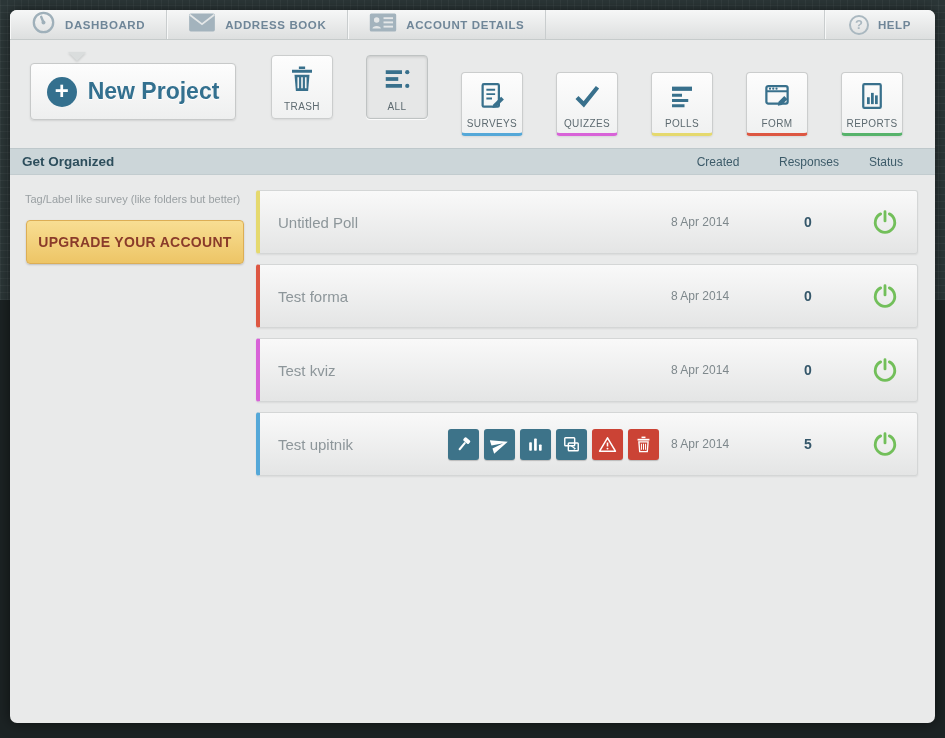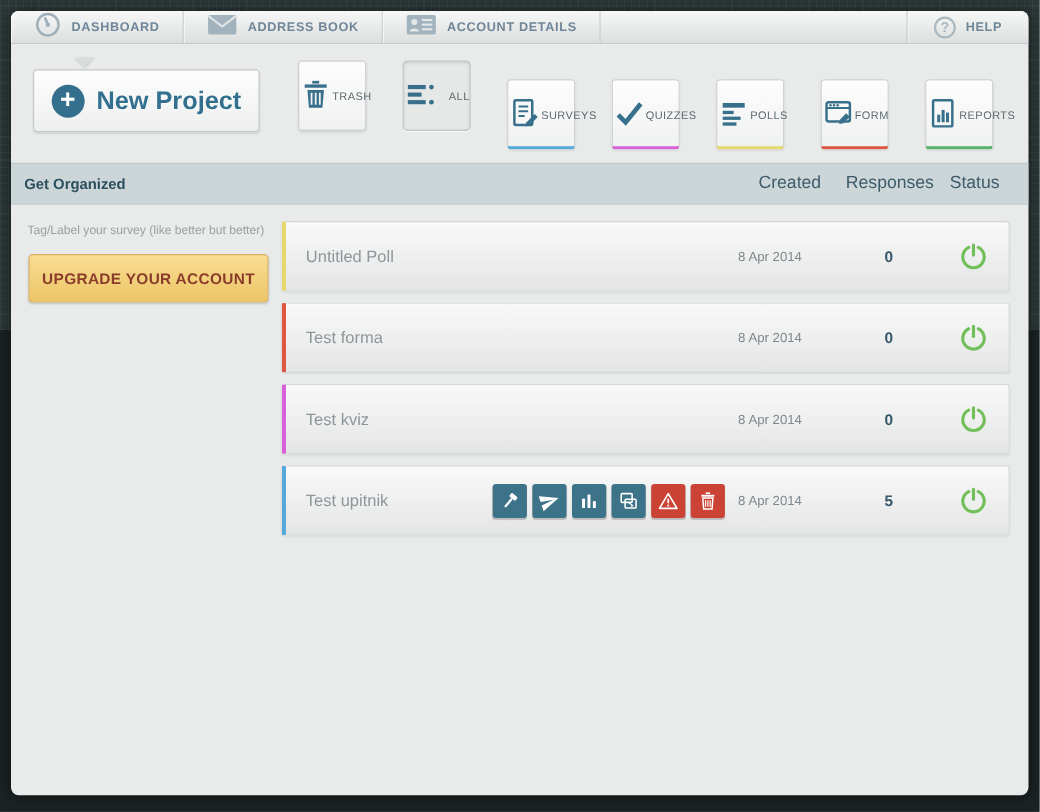--- a/index.html
+++ b/index.html
@@ -55,39 +55,39 @@
   .plus-badge {
     width:30px; height:30px; border-radius:50%; background:#34708e; color:#fff;
     font-size:24px; font-weight:bold; line-height:27px; text-align:center;
   }
   .np-label { font-size:23px; font-weight:bold; color:#33708f; text-shadow:0 1px 0 #fff; }
 
   .filters { display:flex; gap:33px; margin-left:35px; margin-top:0; }
   .filter-btn {
     width:62px; height:64px; border-radius:4px;
     background:linear-gradient(#fdfdfd,#f0f1f1); border:1px solid #cbcdcd;
-    display:flex; flex-direction:row; align-items:center; justify-content:space-between;
+    display:flex; flex-direction:column; align-items:center; justify-content:space-between;
     padding:8px 0 6px; cursor:pointer; box-shadow:0 1px 2px rgba(0,0,0,.08);
     color:#38708c;
   }
   .filter-btn.has-accent { border-bottom:3px solid var(--accent, transparent); padding-bottom:4px;margin-top:17px; }
   .filter-btn.selected {
     background:#e6e7e7; border-color:#bfc3c3;
     box-shadow:inset 0 1px 3px rgba(0,0,0,.14), 0 1px 0 #fbfbfb;
   }
   .filter-label { font-size:10px; letter-spacing:.4px; color:#5d6a70; }
 
   
   .organize-bar {
-    height:38px; background:#ccd6d9; border-top:1px solid #bec8cb; border-bottom:1px solid #c2cccf;
+    height:27px; background:#ccd6d9; border-top:1px solid #bec8cb; border-bottom:1px solid #c2cccf;
     display:flex; align-items:center;
   }
   .organize-title { margin-left:12px; font-size:13.5px; font-weight:bold; color:#2d4e5c; }
   .organize-cols { margin-left:auto; margin-right:17px; display:flex; }
-  .org-col { font-size:16px; color:#3d5b69; text-align:center; }
+  .org-col { font-size:12px; color:#3d5b69; text-align:center; }
   .org-col.c1 { width:92px; } .org-col.c2 { width:90px; } .org-col.c3 { width:64px; }
 
   
   .content { display:flex; padding-top:15px; }
   .sidebar { width:238px; flex:none; }
   .tagline { font-size:11px; color:#9aa0a3; padding:3px 0 0 15px; }
   .upgrade-btn {
     display:block; margin:15px 0 0 16px; width:218px; height:44px;
     background:linear-gradient(#f8de93,#edc566); border:1px solid #dcae55; border-radius:4px;
     font-family:"Liberation Sans", sans-serif; font-size:14px; font-weight:bold; letter-spacing:.3px;
@@ -265,21 +265,21 @@
     <span class="organize-title">Get Organized</span>
     <div class="organize-cols">
       <span class="org-col c1">Created</span>
       <span class="org-col c2">Responses</span>
       <span class="org-col c3">Status</span>
     </div>
   </div>
 
   <div class="content">
     <div class="sidebar">
-      <div class="tagline">Tag/Label your survey (like better but better)</div>
+      <div class="tagline">Tag/Label like survey (like folders but better)</div>
       <button class="upgrade-btn">UPGRADE YOUR ACCOUNT</button>
     </div>
 
     <div class="project-list">
 
       <div class="project-row" style="--accent: #e5d96e;">
         <span class="row-title">Untitled Poll</span>
         <span class="cell-created">8 Apr 2014</span>
         <span class="cell-responses">0</span>
         <span class="cell-status" style="--accent: #72bf5a;">

